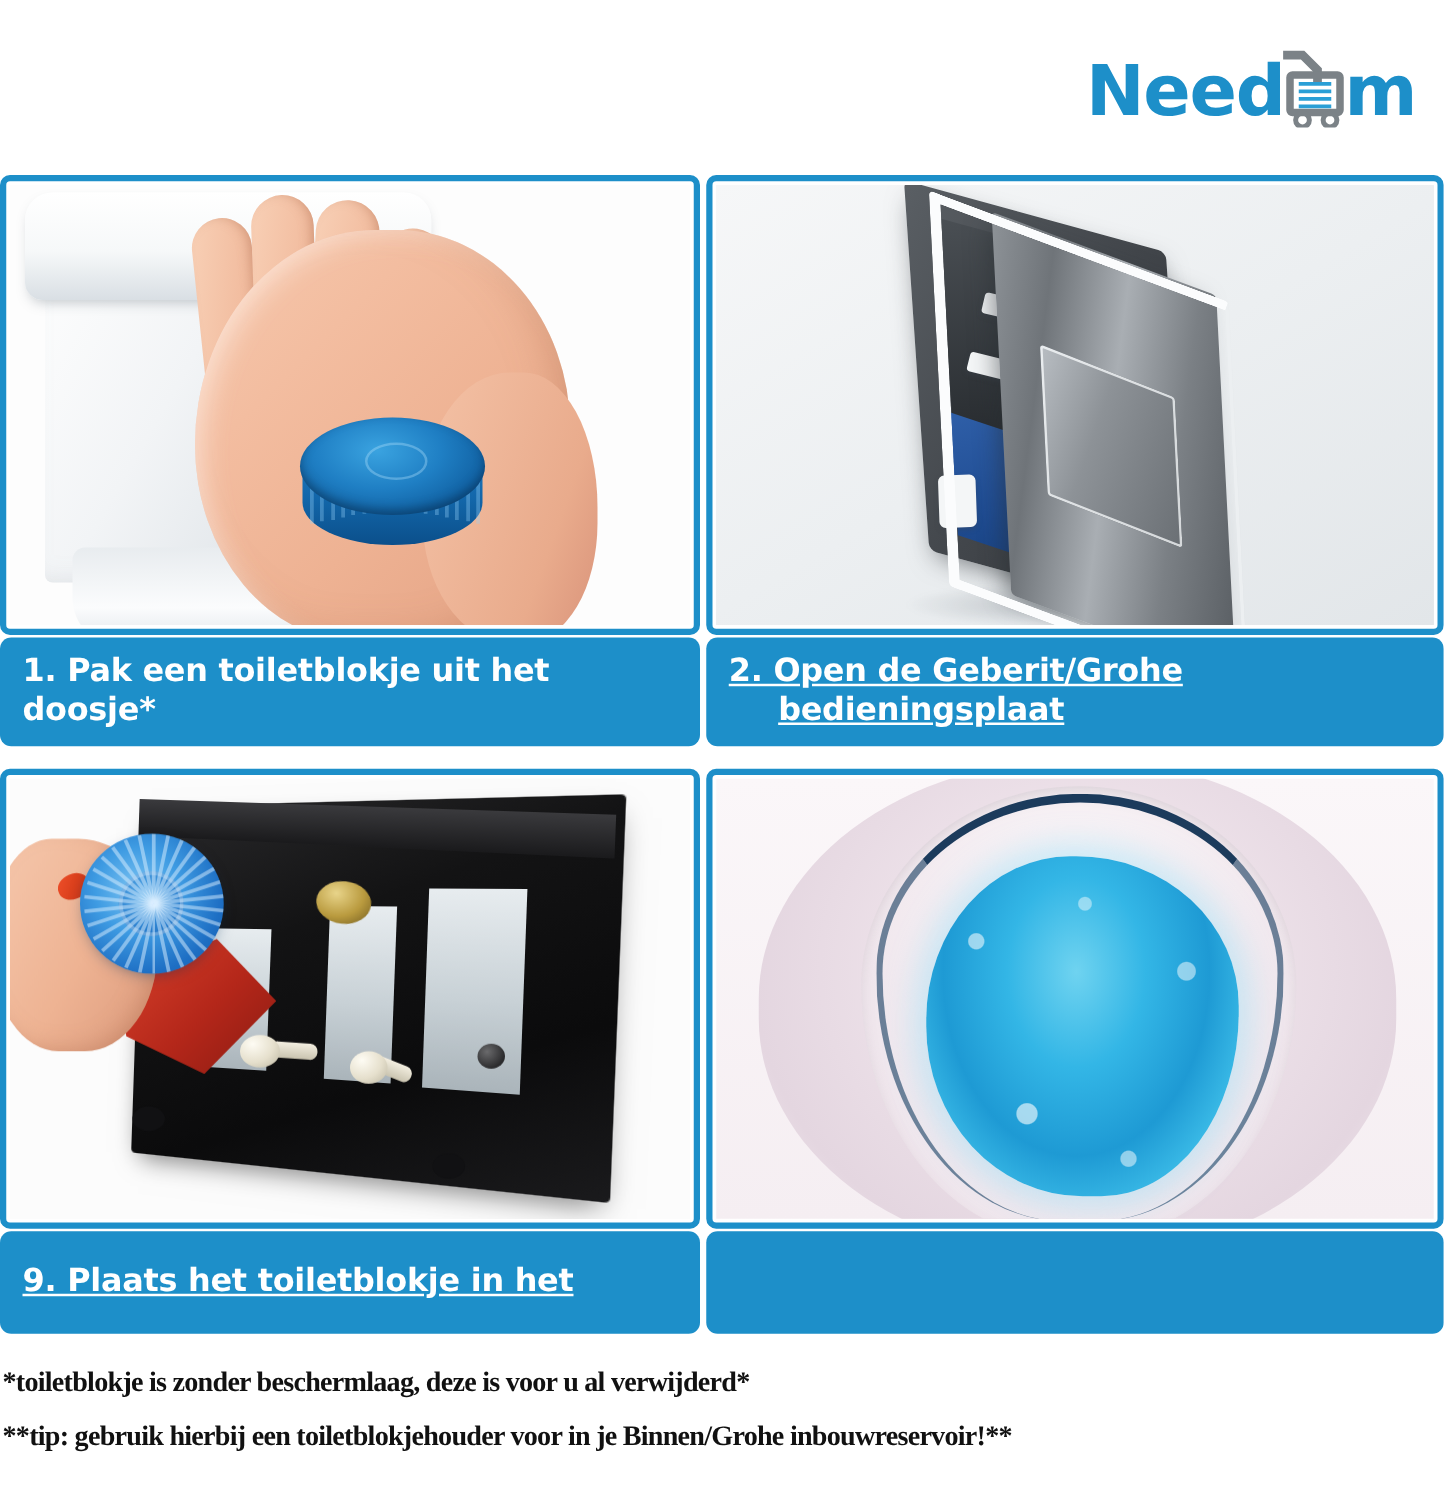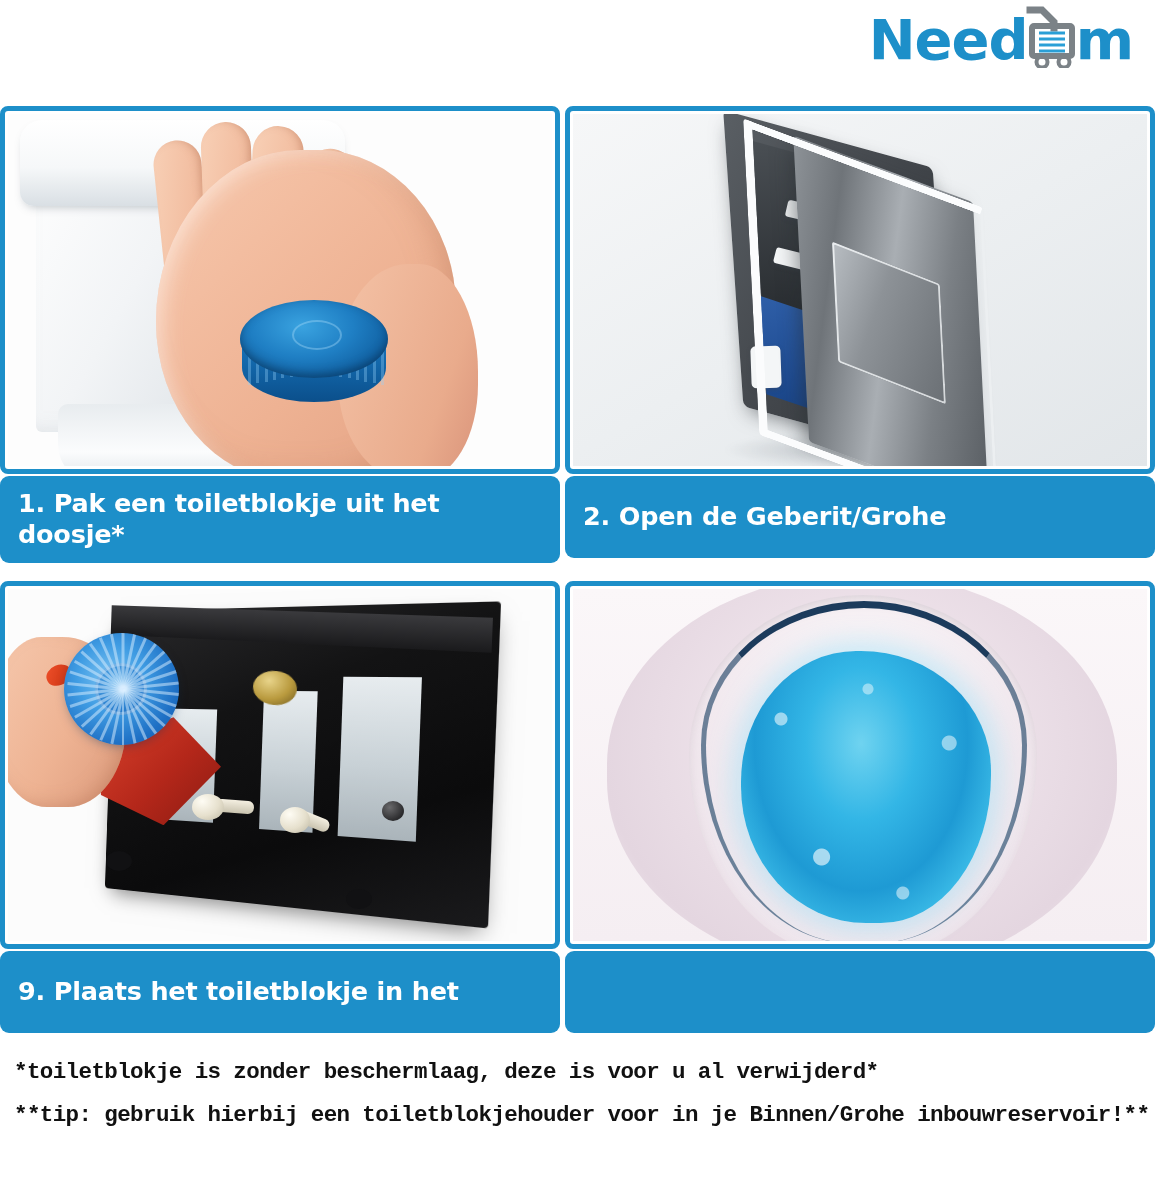--- a/index.html
+++ b/index.html
@@ -12,20 +12,21 @@
     height: 1200px;
     font-family: "Liberation Sans", sans-serif;
     overflow: hidden;
     position: relative;
   }
 
   
   .header {
     position: relative;
     height: 78px;
+    margin-top: 34px;
   }
   .logo {
     position: absolute;
     right: 22px;
     top: 6px;
     height: 62px;
     display: flex;
     align-items: center;
     justify-content: flex-end;
   }
@@ -104,29 +105,29 @@
     font-size: 25.5px;
     line-height: 1.2;
     padding: 12px 16px 14px 18px;
     box-sizing: border-box;
     margin-top: 2px;
     min-height: 72px;
     display: flex;
     align-items: center;
     letter-spacing: -0.2px;
   }
-  .caption.two-line { min-height: 82px; }
+  .caption.two-line { min-height: 82px; text-decoration: underline; }
   .caption span { display: block; }
   .cap-indent { padding-left: 1.55em; display:block; }
 
   
   .footnotes {
     margin-top: 26px;
-    padding-left: 14px;
-    font-family: Liberation Mono, monospace;
+    padding-left: 2px;
+    font-family: Liberation Serif, serif;
     font-weight: bold;
     color: #111111;
     font-size: 22.5px;
     letter-spacing: -0.6px;
   }
   .footnote { margin-bottom: 17px; white-space: nowrap; }
 
   
   .p1 { background:#fdfdfd; }
   .p1 .cistern {
@@ -461,20 +462,21 @@
         <div class="white-lever wl3"></div>
         <div class="shadow"></div>
         <div class="plate"></div>
         <div class="plate-btn"></div>
         <div class="plate-edge"></div>
       </div>
     </div>
     <div class="caption two-line">
       <div>
         <span>2. Open de Geberit/Grohe</span>
+        <span class="cap-indent">bedieningsplaat</span>
       </div>
     </div>
   </div>
 
   <div class="card">
     <div class="photo-frame">
       <div class="photo p3">
         <div class="body"></div>
         <div class="top-rail"></div>
         <div class="win w1"></div>

